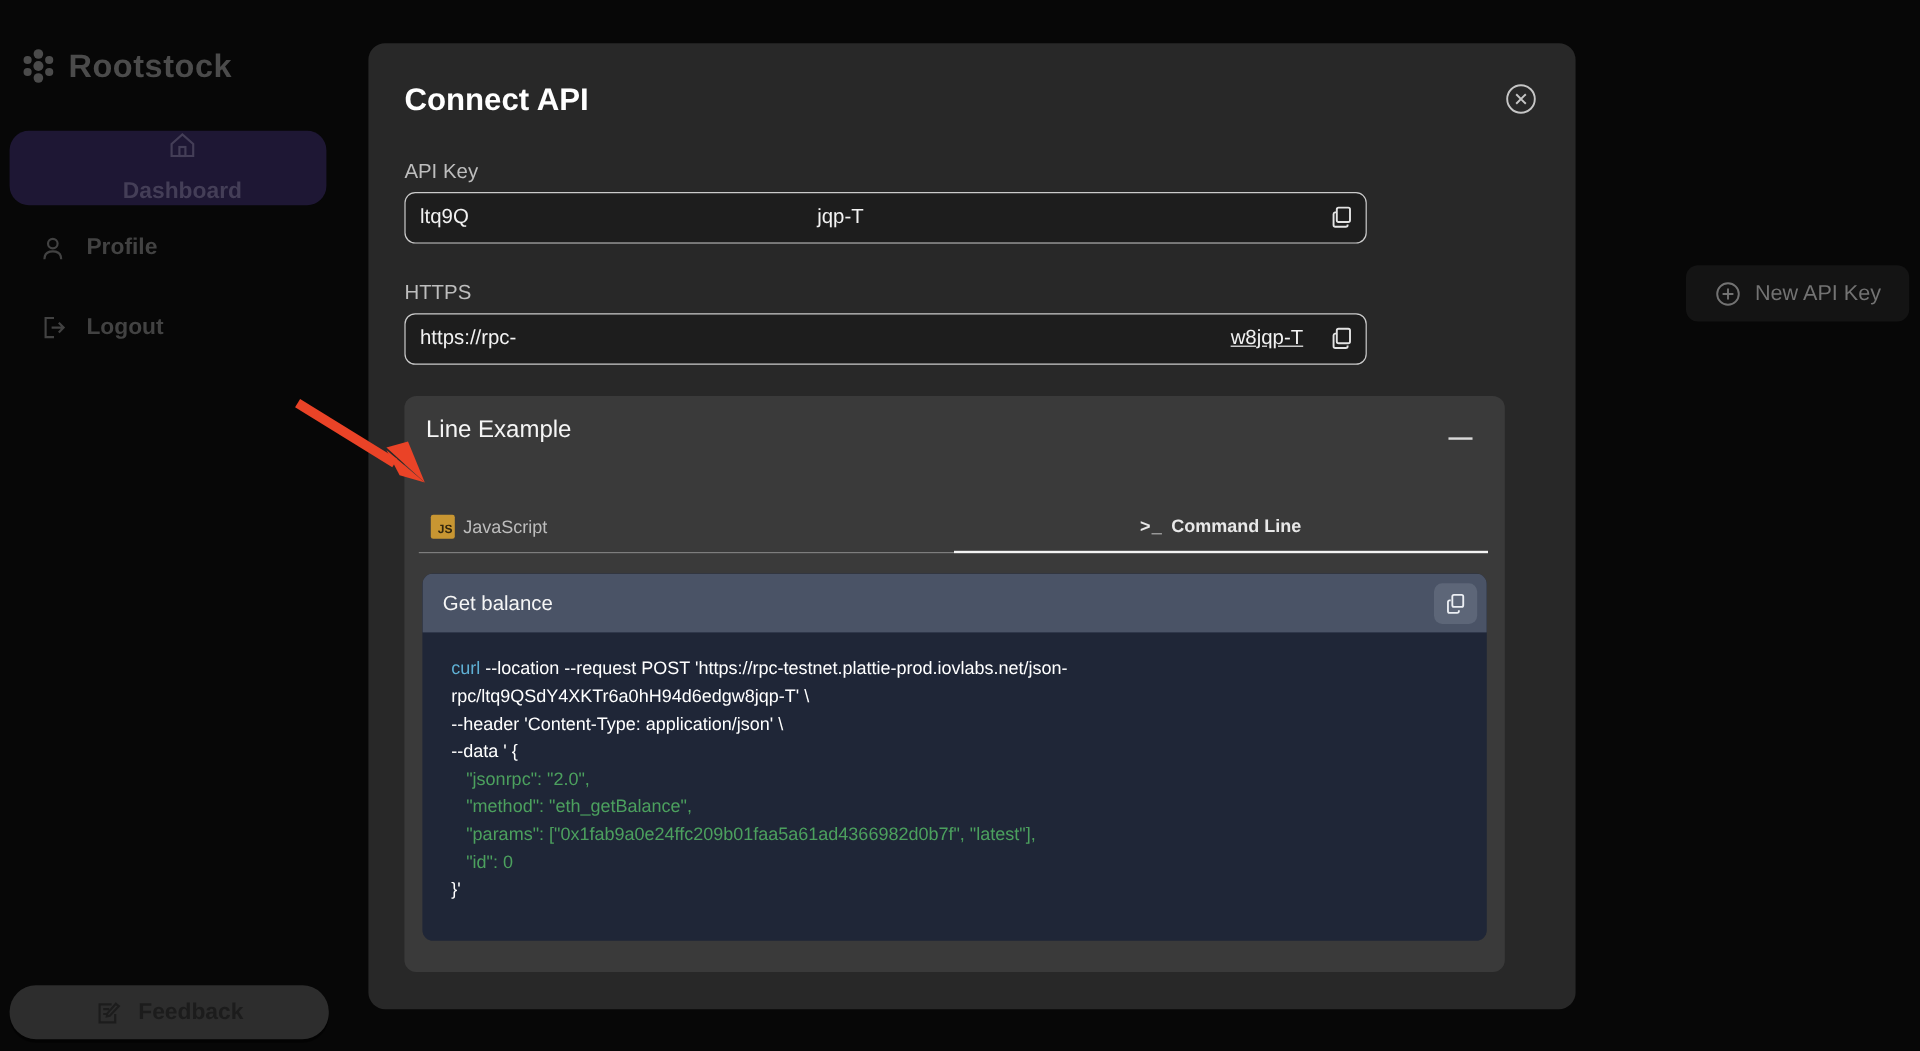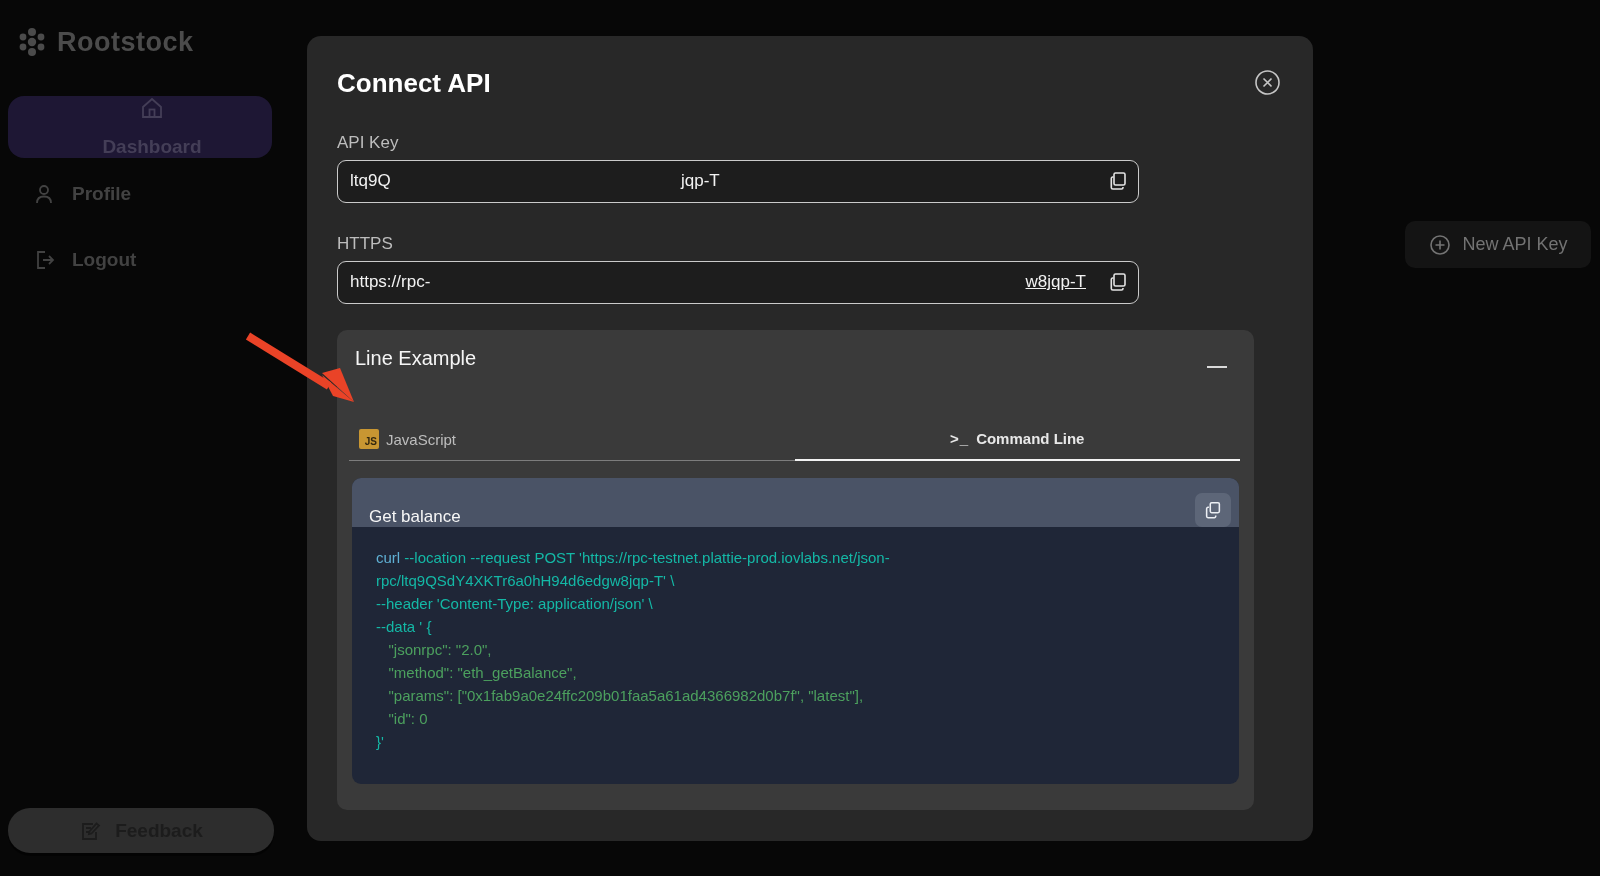--- a/index.html
+++ b/index.html
@@ -1,20 +1,20 @@
 <!DOCTYPE html>
 <html><head>
 <meta charset="utf-8">
 <style>
   * { margin:0; padding:0; box-sizing:border-box; }
   html,body { width:1600px; height:876px; overflow:hidden; }
   body { background:#070707; font-family:"Liberation Sans", sans-serif; position:relative; }
 
   
-  .sidebar { position:absolute; left:0; top:0; width:280px; height:764px; }
+  .sidebar { position:absolute; left:0; top:13px; width:280px; height:764px; }
   .brand { position:absolute; left:16px; top:26px; display:flex; align-items:center; gap:9px; color:#4b4b4b; }
   .brand-name { font-size:27px; font-weight:700; letter-spacing:.5px; }
   .nav-item { position:absolute; left:8px; width:264px; height:56px; display:flex; align-items:center;
               gap:16px; padding-left:24px; color:#424242; font-size:19px; font-weight:600; border-radius:16px; cursor:pointer; }
   .nav-item.active { top:96px; height:62px; background:#1e1734; color:#443e57;flex-direction:column; }
   .nav-item.profile { top:166px; }
   .nav-item.logout  { top:232px; }
   .nav-icon { width:24px; height:24px; flex:0 0 24px; }
 
   .feedback-btn { position:absolute; left:8px; top:808px; width:266px; height:45px; border:none; cursor:pointer;
@@ -53,28 +53,28 @@
 
   .tabs { position:absolute; left:12px; top:88px; width:891px; height:43px; display:flex; }
   .tab { flex:1 1 50%; display:flex; align-items:center; gap:7px; cursor:pointer; font-size:15px; }
   .tab-js { color:#bdbdbd; border-bottom:1.5px solid #7d7d7d; padding-left:10px; }
   .tab-cli { color:#e8e8e8; font-weight:600; border-bottom:2.5px solid #f3f3f3; justify-content:center; }
   .js-badge { width:20px; height:20px; background:#c89632; color:#33270e; font-size:10px; font-weight:700;
               display:flex; align-items:flex-end; justify-content:flex-end; padding:2px 2px; border-radius:2px; }
   .cli-prefix { font-weight:700; letter-spacing:1px; }
 
   .code-block { position:absolute; left:15px; top:148px; width:887px; height:306px; background:#1f2637; border-radius:9px; overflow:hidden; }
-  .code-head { height:49px; background:#4a5366; display:flex; align-items:flex-end; justify-content:space-between; padding:0 8px 0 17px; }
+  .code-head { height:49px; background:#4a5366; display:flex; align-items:center; justify-content:space-between; padding:0 8px 0 17px; }
   .code-head-title { color:#f6f6f6; font-size:17px; }
   .copy-code-btn { width:36px; height:34px; background:#5d6678; border:none; border-radius:7px; cursor:pointer;
                    display:flex; align-items:center; justify-content:center; }
   .code-lines { padding:19px 24px; }
   .code-line { white-space:pre-wrap; font-size:15px; line-height:23px; color:#d7dbe3; word-break:break-all; }
   .seg-keyword { color:#5fb0d4; }
-  .seg-plain   { color:#14b8a6; }
+  .seg-plain   { color:#ffffff; }
   .seg-string  { color:#4ca05e; }
 
   
   .red-arrow { position:absolute; left:230px; top:323px; }
 </style>
 </head>
 <body>
 
 <aside class="sidebar">
   <div class="brand">

